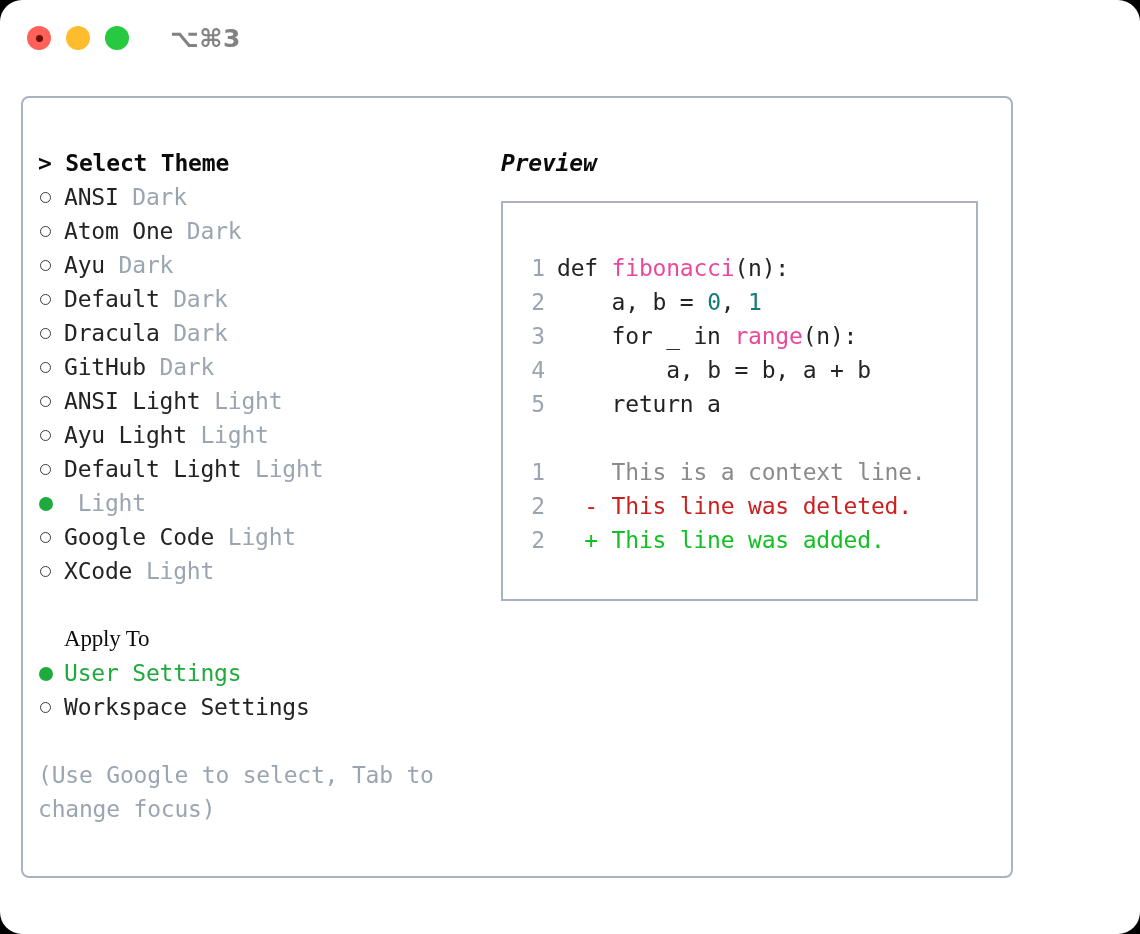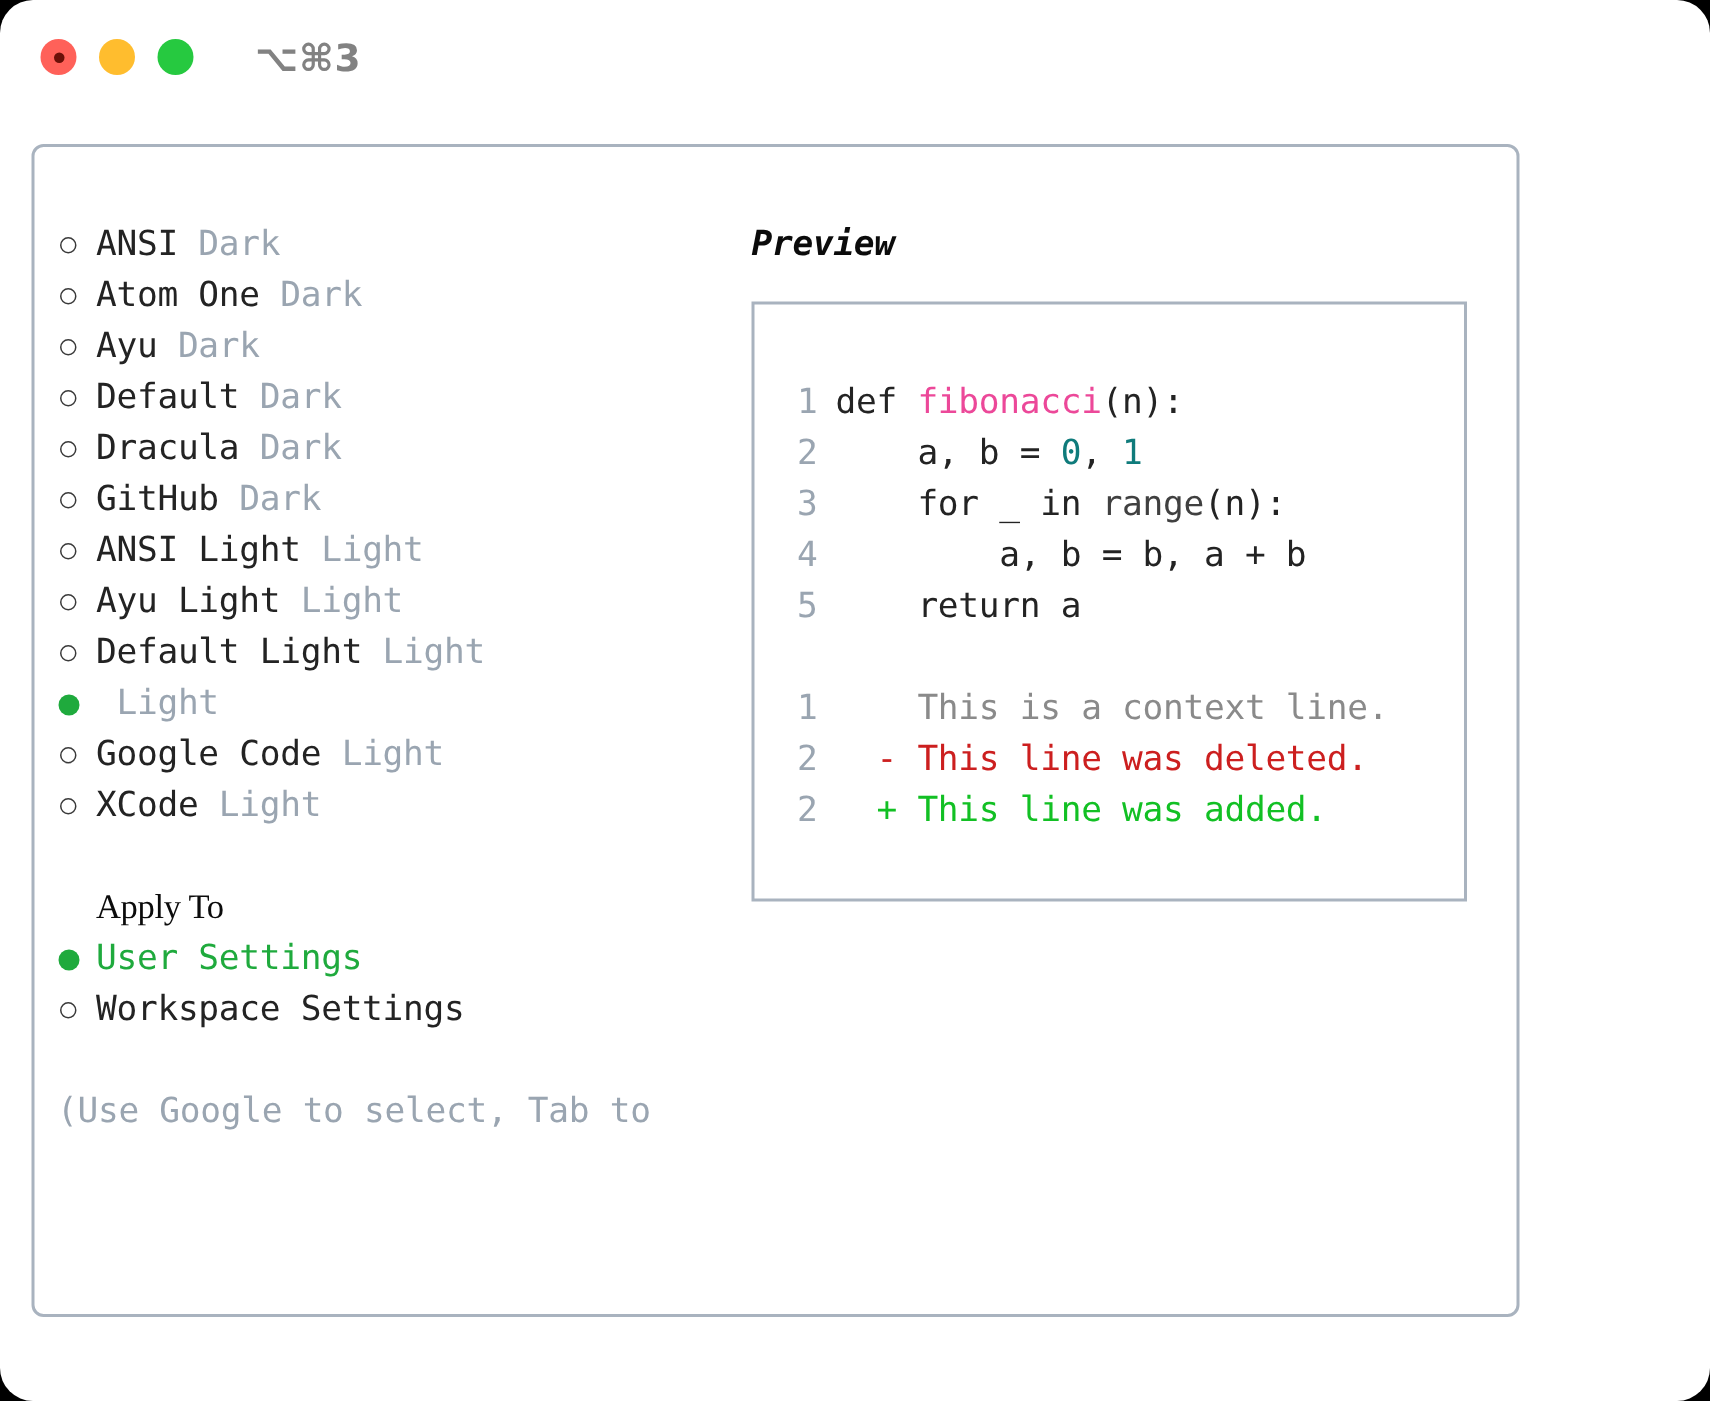--- a/index.html
+++ b/index.html
@@ -198,21 +198,21 @@
   .lineno {
     color: #9aa5b1;
     width: 26px;
     flex: 0 0 26px;
     text-align: right;
     margin-right: 12px;
   }
   .ln-plain   { color: #232323; }
   .tok-fn     { color: #ec4899; }
   .tok-num    { color: #0f7b7b; }
-  .tok-call   { color: #404040; }
+  .tok-call   { color: #ec4899; }
   .diff-ctx   { color: #8a8a8a; }
   .diff-del   { color: #cc1f1f; }
   .diff-add   { color: #12c024; }
   .blank-line { height: 34px; }
 </style>
 </head>
 <body>
 
 <div class="window">
 
@@ -223,20 +223,21 @@
       <span class="dot dot-green"></span>
     </div>
     <div class="shortcut">⌥⌘3</div>
   </div>
 
   <div class="panel">
     <div class="columns">
 
       <div class="left-col">
 
+        <div class="section-header">&gt; Select Theme</div>
 
         <div class="opt-list" id="theme-list">
             <div class="opt-row"><span class="marker"><span class="ring"></span></span><span class="opt-name">ANSI</span><span class="opt-cat"> Dark</span></div>
             <div class="opt-row"><span class="marker"><span class="ring"></span></span><span class="opt-name">Atom One</span><span class="opt-cat"> Dark</span></div>
             <div class="opt-row"><span class="marker"><span class="ring"></span></span><span class="opt-name">Ayu</span><span class="opt-cat"> Dark</span></div>
             <div class="opt-row"><span class="marker"><span class="ring"></span></span><span class="opt-name">Default</span><span class="opt-cat"> Dark</span></div>
             <div class="opt-row"><span class="marker"><span class="ring"></span></span><span class="opt-name">Dracula</span><span class="opt-cat"> Dark</span></div>
             <div class="opt-row"><span class="marker"><span class="ring"></span></span><span class="opt-name">GitHub</span><span class="opt-cat"> Dark</span></div>
             <div class="opt-row"><span class="marker"><span class="ring"></span></span><span class="opt-name">ANSI Light</span><span class="opt-cat"> Light</span></div>
             <div class="opt-row"><span class="marker"><span class="ring"></span></span><span class="opt-name">Ayu Light</span><span class="opt-cat"> Light</span></div>
@@ -250,20 +251,21 @@
 
         <div class="section-header" style="font-weight:normal; padding-left:26px;font-family:Liberation Serif, serif;">Apply To</div>
 
         <div class="opt-list" id="apply-list">
             <div class="opt-row"><span class="marker"><span class="fill"></span></span><span class="opt-name selected">User Settings</span></div>
             <div class="opt-row"><span class="marker"><span class="ring"></span></span><span class="opt-name">Workspace Settings</span></div>
           </div>
 
         <div class="hint">
           <div>(Use Google to select, Tab to</div>
+          <div>change focus)</div>
         </div>
       </div>
 
       <div class="right-col">
         <div class="preview-title">Preview</div>
 
         <div class="preview-box">
           <div class="code" id="code-block"><div class="code-line"><span class="lineno">1</span><span><span class="ln-plain">def </span><span class="tok-fn">fibonacci</span><span class="ln-plain">(n):</span></span></div><div class="code-line"><span class="lineno">2</span><span><span class="ln-plain">    </span><span class="ln-plain">a, b = </span><span class="tok-num">0</span><span class="ln-plain">, </span><span class="tok-num">1</span></span></div><div class="code-line"><span class="lineno">3</span><span><span class="ln-plain">    </span><span class="ln-plain">for _ in </span><span class="tok-call">range</span><span class="ln-plain">(n):</span></span></div><div class="code-line"><span class="lineno">4</span><span><span class="ln-plain">        </span><span class="ln-plain">a, b = b, a + b</span></span></div><div class="code-line"><span class="lineno">5</span><span><span class="ln-plain">    </span><span class="ln-plain">return a</span></span></div><div class="blank-line"></div><div class="code-line"><span class="lineno">1</span><span class="diff-ctx">    This is a context line.</span></div><div class="code-line"><span class="lineno">2</span><span class="diff-del">  - This line was deleted.</span></div><div class="code-line"><span class="lineno">2</span><span class="diff-add">  + This line was added.</span></div></div>
         </div>
       </div>

